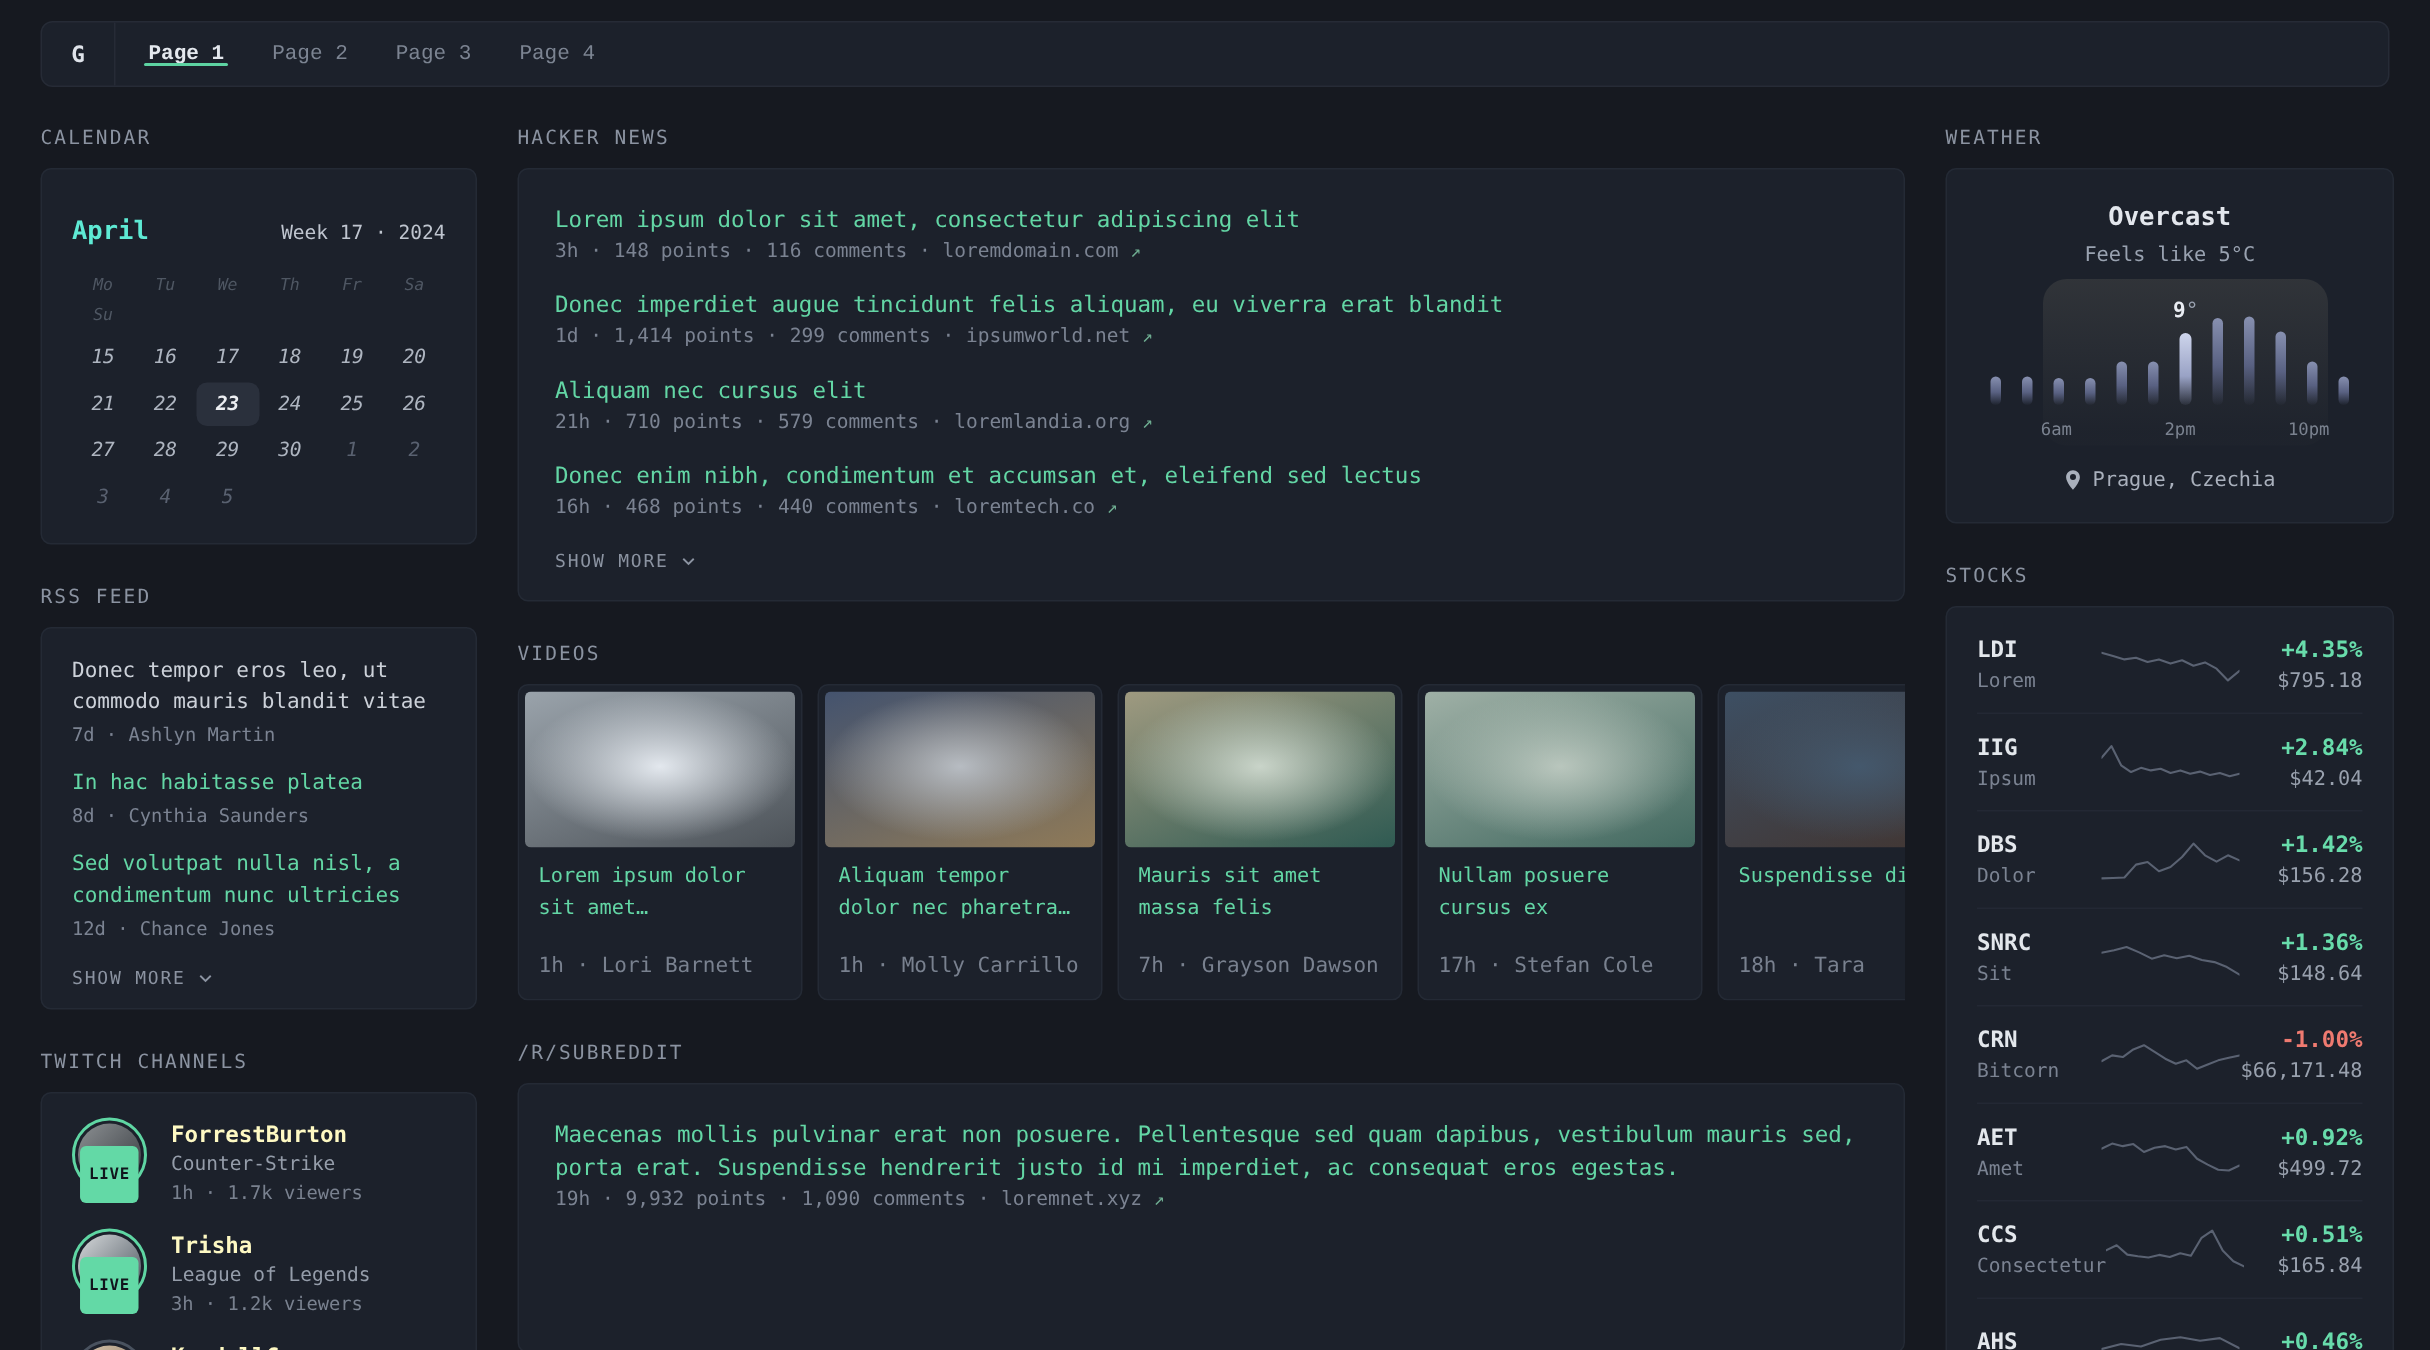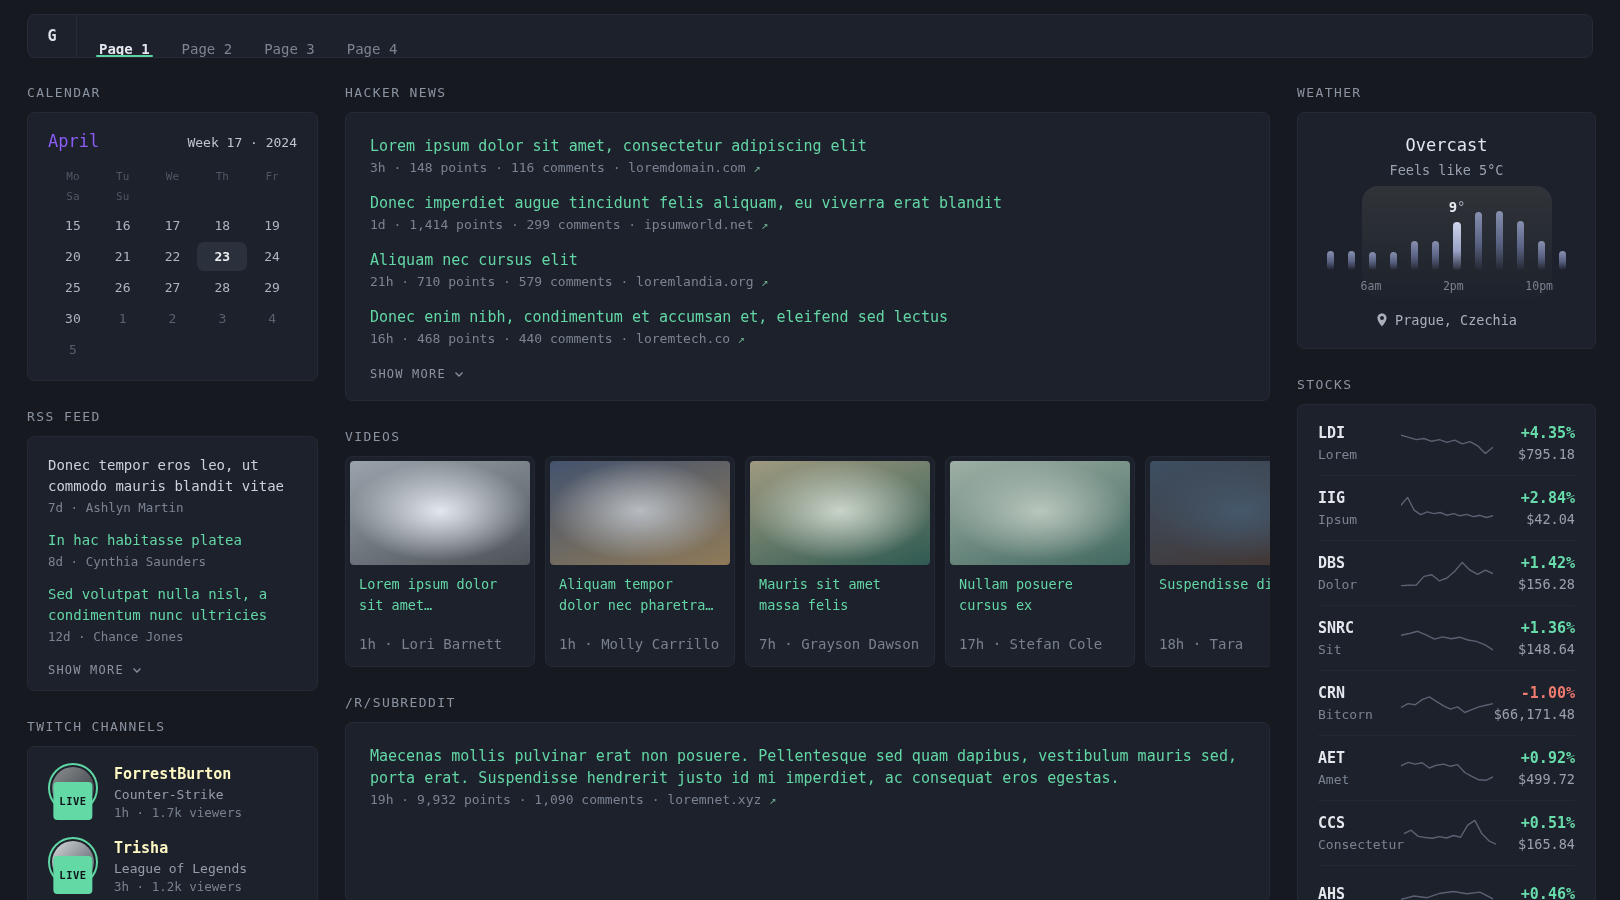--- a/index.html
+++ b/index.html
@@ -13,21 +13,21 @@
   
   .nav {
     margin:14px 27px 0 27px; height:44px;
     background:#1c212b; border:1px solid #262b36; border-radius:8px;
     display:flex; align-items:stretch;
   }
   .nav-logo {
     width:49px; display:flex; align-items:center; justify-content:center;
     border-right:1px solid #262b36; color:#dfe3ea; font-weight:700; font-size:15px;
   }
-  .nav-tabs { display:flex; align-items:flex-end; padding:0 6px; }
+  .nav-tabs { display:flex; align-items:center; padding:0 6px;font-family:Liberation Mono, monospace; }
   .tab {
     position:relative; display:flex; align-items:center; padding:0 3px;
     margin:0 13px; color:#7c8492; font-size:14px; cursor:pointer; white-space:nowrap;
   }
   .tab.active { color:#e4e8ee; font-weight:700; }
   .tab.active::after {
     content:""; position:absolute; left:0; right:0; bottom:0; height:2px;
     border-radius:2px; background:#5dd3a2;
   }
   
@@ -39,23 +39,23 @@
   .group { margin-bottom:28px; }
   .sec-title {
     font-size:13px; letter-spacing:1.4px; color:#8b93a1; margin-bottom:12px; white-space:nowrap;
   }
   .card {
     background:#1c212b; border:1px solid #242a35; border-radius:7px;
   }
   
   .cal { padding:18px 20px 16px; }
   .cal-head { display:flex; justify-content:space-between; align-items:baseline; }
-  .cal-month { color:#8b5cf6; font-size:17px; font-weight:400; }
+  .cal-month { color:#5eead4; font-size:17px; font-weight:700;margin-top:13px; }
   .cal-week { color:#bfc5cf; font-size:13px; }
-  .cal-grid { display:grid; grid-template-columns:repeat(5,1fr); margin-top:17px; row-gap:2px; }
+  .cal-grid { display:grid; grid-template-columns:repeat(6,1fr); margin-top:17px; row-gap:2px;font-style:italic; }
   .cal-wd { text-align:center; font-size:11px; color:#4f5763; height:18px; line-height:18px; }
   .cal-day {
     text-align:center; font-size:13px; color:#aeb5c0; height:29px; line-height:29px;
     border-radius:7px;
   }
   .cal-day.dim { color:#596170; }
   .cal-day.selected { background:#2a303c; color:#eceef2; font-weight:700; }
   
   .rss { padding:18px 20px 12px; }
   .rss-item { margin-bottom:15px; }
@@ -99,21 +99,21 @@
   }
   .video-thumb { height:104px; border-radius:4px; }
   .video-title {
     margin:9px 9px 0; font-size:13.5px; line-height:21px; color:#63d6a5;
     display:-webkit-box; -webkit-line-clamp:2; -webkit-box-orient:vertical; overflow:hidden;
     height:42px;
   }
   .video-meta { margin:20px 9px 10px; font-size:14px; color:#79818f; white-space:nowrap; overflow:hidden; }
   
   .weather { padding:22px 20px 20px; text-align:center; }
-  .w-cond { color:#e3e7ed; font-size:17px; font-weight:400; }
+  .w-cond { color:#e3e7ed; font-size:17px; font-weight:700; }
   .w-feels { color:#99a2b0; font-size:13.5px; margin-top:7px; }
   .w-chart { position:relative; margin:30px auto 0; width:254px; }
   .w-daylight {
     position:absolute; top:-22px; bottom:-4px; border-radius:16px;
     background:linear-gradient(180deg,rgba(228,216,178,.10),rgba(228,216,178,.01) 92%);
   }
   .w-bars { position:relative; display:flex; height:62px; align-items:flex-end; }
   .w-slot { flex:1; display:flex; justify-content:center; align-items:flex-end; position:relative; height:62px; }
   .w-bar {
     width:7px; border-radius:4px;

